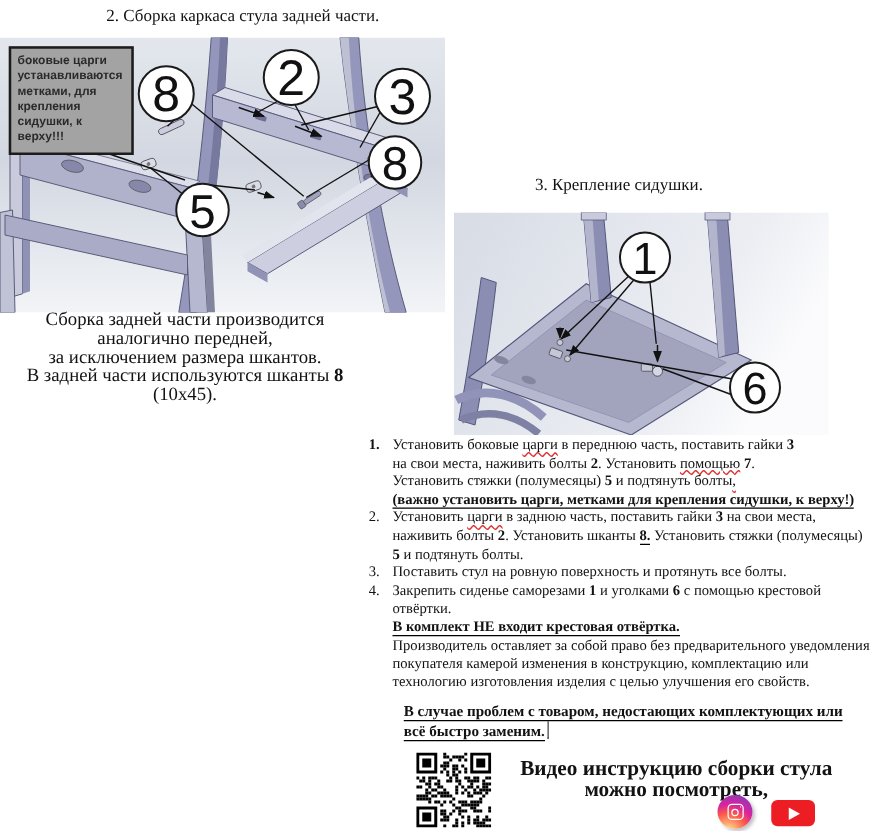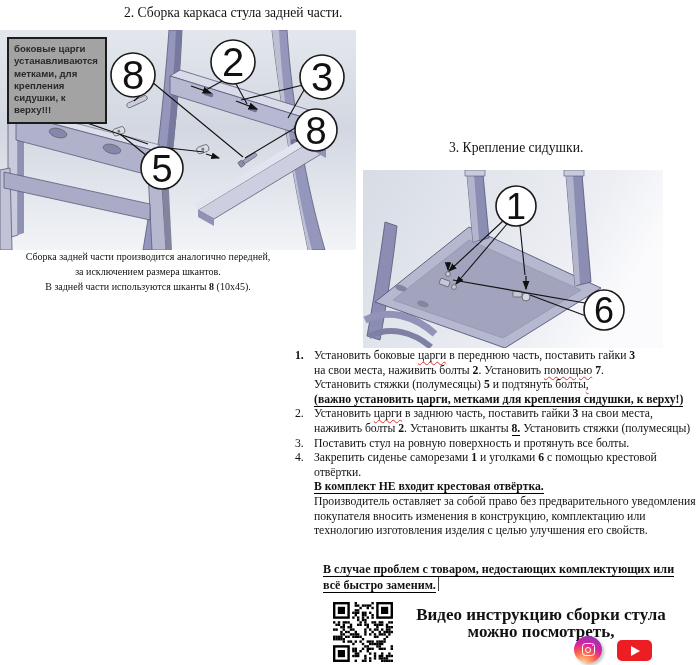--- a/index.html
+++ b/index.html
@@ -3,25 +3,25 @@
 <meta charset="utf-8">
 <style>
   html,body{margin:0;padding:0;background:#fff;}
   .page{position:relative;width:700px;height:665px;background:#ffffff;overflow:hidden;
         font-family:"Liberation Serif",serif;color:#121212;}
   .abs{position:absolute;}
   .b{font-weight:700;}
   .u{border-bottom:1.3px solid #000;}
   .sq{text-decoration:underline;text-decoration-style:wavy;text-decoration-color:#e03131;
       text-decoration-thickness:1px;text-underline-offset:2px;}
-  .title{font-size:13.6px;white-space:nowrap;margin-left:39px;}
+  .title{font-size:13.6px;white-space:nowrap;}
   .callout-box{left:7px;top:37px;width:86px;padding:4px 5px 5px 5px;border:2px solid #1c1c1c;
                background:#a3a3a3;font-family:"Liberation Sans",sans-serif;font-size:9.6px;
                line-height:1.28;font-weight:600;color:#2a2a2a;}
-  .caption{left:0;top:249px;width:296px;text-align:center;font-size:10px;line-height:15px;}
+  .caption{left:0;top:249px;width:296px;text-align:center;font-size:15px;line-height:15px;}
   #instructions{left:293px;top:349px;width:406px;}
   .instr-line{position:relative;height:14.6px;line-height:14.6px;font-size:11.7px;
               padding-left:21px;white-space:nowrap;}
   .marker{position:absolute;left:2px;top:0;}
   #warning{left:296px;top:562px;width:404px;margin-left:27px;}
   .warn-line{font-size:12.1px;line-height:15.2px;white-space:nowrap;}
   .warn-line > span{font-weight:700;border-bottom:1.4px solid #000;}
   .cursor-bar{display:inline-block;width:0;height:13px;border-left:1.3px solid #444;
               margin-left:2px;vertical-align:-2px;}
   .video{left:393px;top:607px;width:296px;text-align:center;font-weight:700;
@@ -154,21 +154,21 @@
   </svg>
 
   <div class="abs callout-box">боковые царги устанавливаются метками, для крепления сидушки, к верху!!!</div>
 
   <div class="abs caption" id="caption">
       <div><span>Сборка задней части производится аналогично передней,</span></div>
       <div><span>за исключением размера шкантов.</span></div>
       <div><span>В задней части используются шканты </span><span class="b">8</span><span> (10x45).</span></div>
     </div>
 
-  <div class="abs title" style="left:410px;top:140px">3.  Крепление сидушки.</div>
+  <div class="abs title" style="left:428px;top:140px">3.  Крепление сидушки.</div>
 
   <svg class="abs" style="left:363px;top:170px" width="337" height="178" viewBox="0 0 337 178">
     <defs>
       <linearGradient id="g2" x1="0" y1="0" x2="1" y2="0.35">
         <stop offset="0" stop-color="#d7dce5"></stop>
         <stop offset="0.75" stop-color="#eceef3"></stop>
         <stop offset="1" stop-color="#fbfbfd"></stop>
       </linearGradient>
       <marker id="ah2" markerWidth="9" markerHeight="8" refX="7" refY="3" orient="auto">
         <path d="M0,0 L8,3 L0,6 Z" fill="#111"></path>
@@ -230,26 +230,27 @@
     </g>
   </svg>
 
   <div class="abs" id="instructions">
       <div class="instr-line"><span class="marker b">1.</span><span>Установить боковые </span><span class="sq">царги</span><span> в переднюю часть, поставить гайки </span><span class="b">3</span></div>
       <div class="instr-line"><span>на свои места, наживить болты </span><span class="b">2</span><span>. Установить </span><span class="sq">помощью</span><span> </span><span class="b">7</span><span>.</span></div>
       <div class="instr-line"><span>Установить стяжки (полумесяцы) </span><span class="b">5</span><span> и подтянуть болты</span><span class="sq">,</span></div>
       <div class="instr-line"><span class="b u">(важно установить царги, метками для крепления сидушки, к верху!)</span></div>
       <div class="instr-line"><span class="marker">2.</span><span>Установить </span><span class="sq">царги</span><span> в заднюю часть, поставить гайки </span><span class="b">3</span><span> на свои места,</span></div>
       <div class="instr-line"><span>наживить болты </span><span class="b">2</span><span>. Установить шканты </span><span class="b u">8.</span><span> Установить стяжки (полумесяцы)</span></div>
+      <div class="instr-line"><span class="b">5</span><span> и подтянуть болты.</span></div>
       <div class="instr-line"><span class="marker">3.</span><span>Поставить стул на ровную поверхность и протянуть все болты.</span></div>
       <div class="instr-line"><span class="marker">4.</span><span>Закрепить сиденье саморезами </span><span class="b">1</span><span> и уголками </span><span class="b">6</span><span> с помощью крестовой</span></div>
       <div class="instr-line"><span>отвёртки.</span></div>
       <div class="instr-line"><span class="b u">В комплект НЕ входит крестовая отвёртка.</span></div>
       <div class="instr-line"><span>Производитель оставляет за собой право без предварительного уведомления</span></div>
-      <div class="instr-line"><span>покупателя вносить изменения в конструкцию, комплектацию или</span></div>
+      <div class="instr-line"><span>покупателя камерой изменения в конструкцию, комплектацию или</span></div>
       <div class="instr-line"><span>технологию изготовления изделия с целью улучшения его свойств.</span></div>
     </div>
 
   <div class="abs" id="warning">
       <div class="warn-line"><span>В случае проблем с товаром, недостающих комплектующих или</span></div>
       <div class="warn-line"><span>всё быстро заменим.</span><span class="cursor-bar"></span></div>
     </div>
 
   <svg class="abs" id="qr" style="left:333px;top:602px" width="60" height="60" viewBox="0 0 25 25">
       <rect width="25" height="25" fill="#fff"></rect>

